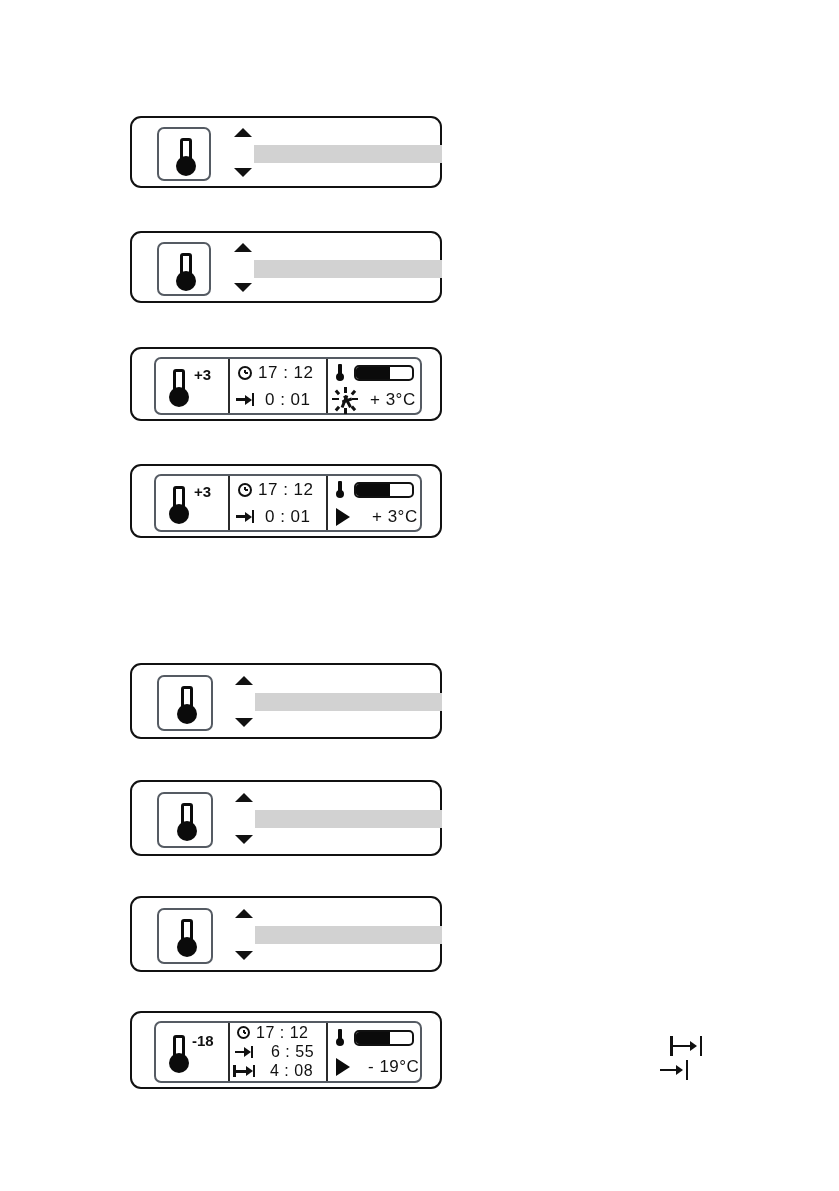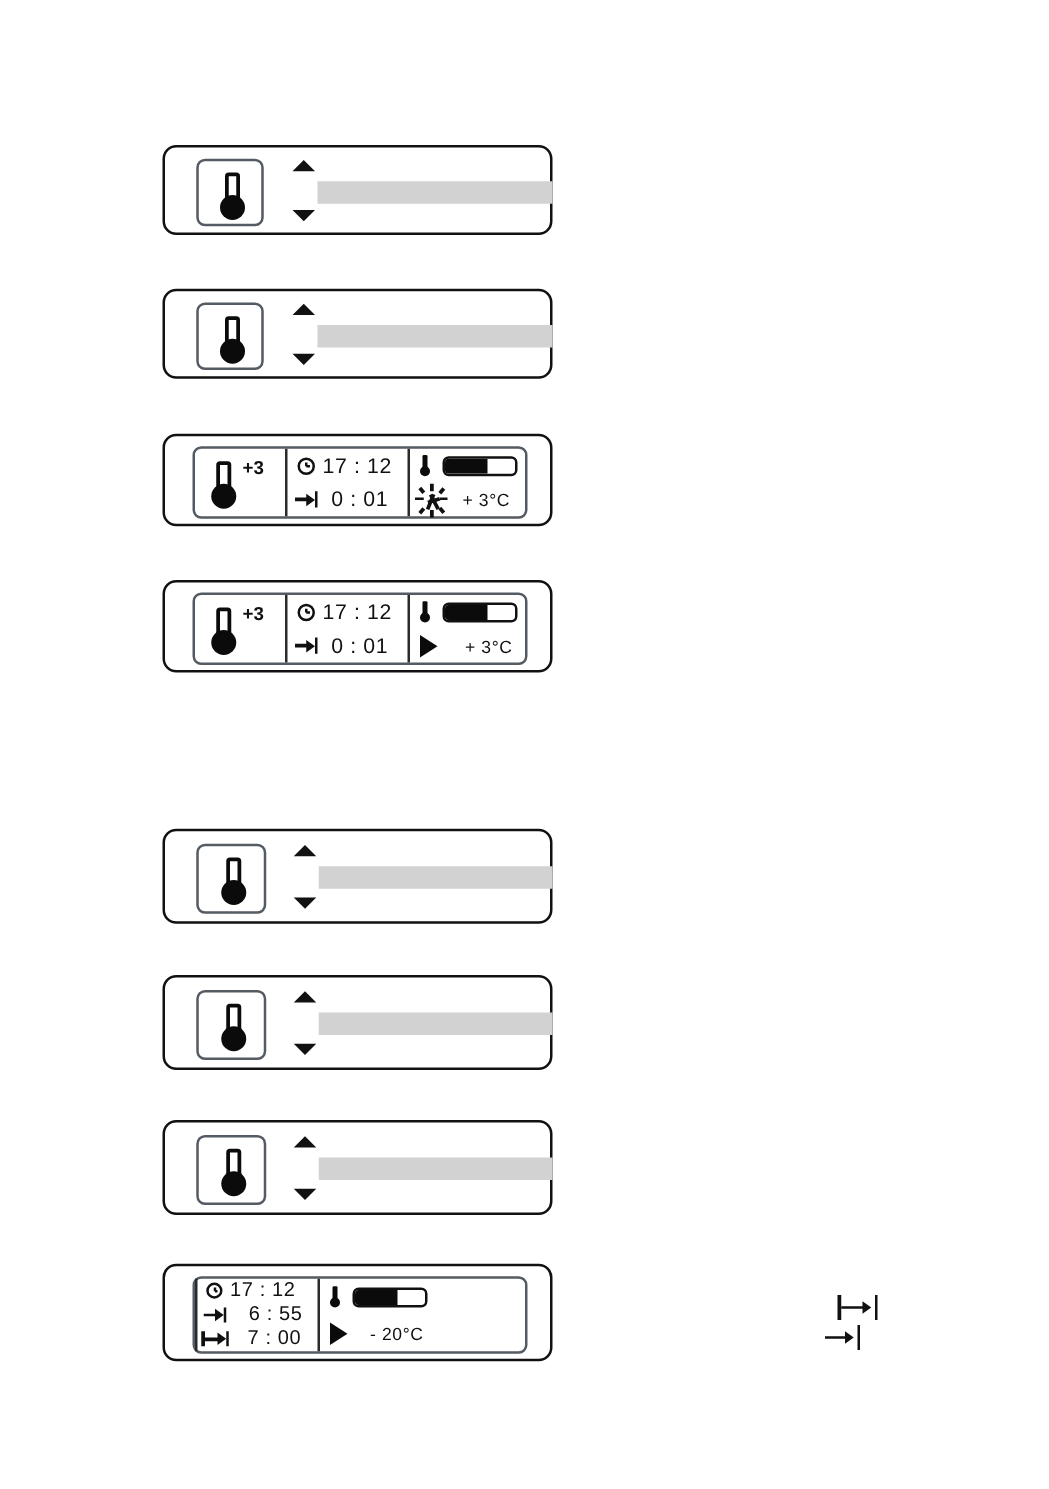--- a/index.html
+++ b/index.html
@@ -86,21 +86,21 @@
     height:33.33%;
   }
   .val{
     font-family:"Liberation Sans", sans-serif;
     color:#111111;
     letter-spacing:0.5px;
     white-space:nowrap;
   }
   .val-time{font-size:17px;}
   .val-time-sm{font-size:16px;}
-  .val-temp{font-size:14px;}
+  .val-temp{font-size:17px;}
 
   .badge{
     position:absolute;
     font-weight:bold;
     font-size:15px;
     color:#111111;
     white-space:nowrap;
   }
 
   
@@ -352,20 +352,27 @@
       </div>
     </div>
     <div class="arrow arrow-up" style="left:103px;top:11px;"></div>
     <div class="arrow arrow-down" style="left:103px;top:53px;"></div>
     <div class="greybar" style="left:123px;top:28px;width:187px;height:18px;"></div>
   </div>
 
   <div class="panel" style="left:130px;top:1011px;width:312px;height:78px;">
     <div class="disp-inner" style="left:22px;top:8px;width:268px;height:62px;">
 
+      <div class="disp-col" style="width:72px;">
+        <div class="thermo" style="left:13px;top:12px;width:20px;height:38px;">
+          <div class="th-stem" style="left:4px;top:0;width:12px;height:24px;"></div>
+          <div class="th-bulb" style="left:0px;top:18px;width:20px;height:20px;"></div>
+        </div>
+        <div class="badge" style="left:36px;top:9px;">-18</div>
+      </div>
 
       <div class="col-div"></div>
 
       <div class="disp-col" style="width:96px;">
         <div class="disp-row3">
           <div class="clock" style="position:relative;left:7px;width:13px;height:13px;flex:none;">
             <i class="h"></i>
               <i class="m"></i>
           </div>
           <span class="val val-time-sm" style="margin-left:13px;">17 : 12</span>
@@ -378,39 +385,39 @@
           </div>
           <span class="val val-time-sm" style="margin-left:23px;">6 : 55</span>
         </div>
         <div class="disp-row3">
           <div class="ico-arrbar" style="position:relative;left:3px;width:22px;height:12px;flex:none;">
             <span class="bar-l"></span>
             <span class="shaft" style="left:2px;width:13px;"></span>
             <span class="head" style="left:13px;"></span>
             <span class="bar-r"></span>
           </div>
-          <span class="val val-time-sm" style="margin-left:18px;">7 : 00</span>
+          <span class="val val-time-sm" style="margin-left:18px;">4 : 08</span>
         </div>
       </div>
 
       <div class="col-div"></div>
 
       <div class="disp-col" style="flex:1;">
         <div class="disp-row">
           <div class="th-small" style="position:relative;left:7px;width:10px;height:18px;flex:none;">
             <span class="s"></span>
               <span class="b"></span>
           </div>
           <div class="gauge" style="position:relative;left:16px;width:60px;height:16px;flex:none;">
             <div class="gauge-fill" style="width:60%;"></div>
           </div>
         </div>
         <div class="disp-row">
           <div class="play" style="position:relative;left:8px;flex:none;"></div>
-          <span class="val val-temp" style="margin-left:26px;">- 20°C</span>
+          <span class="val val-temp" style="margin-left:26px;">- 19°C</span>
         </div>
       </div>
     </div>
   </div>
 
   <div class="legend-wrap" style="left:660px;top:1036px;width:60px;height:56px;">
     <div class="ico-arrbar" style="left:10px;top:0px;width:32px;height:20px;">
       <span class="bar-l"></span>
       <span class="shaft" style="left:3px;width:20px;"></span>
       <span class="head" style="left:20px;"></span>

